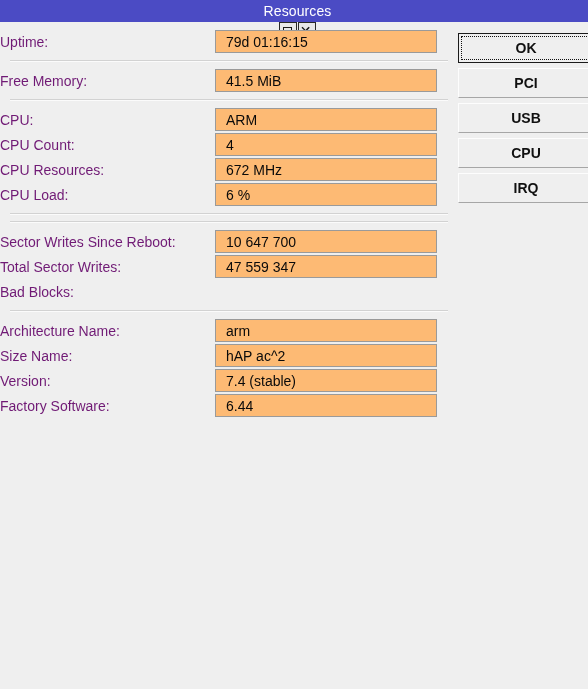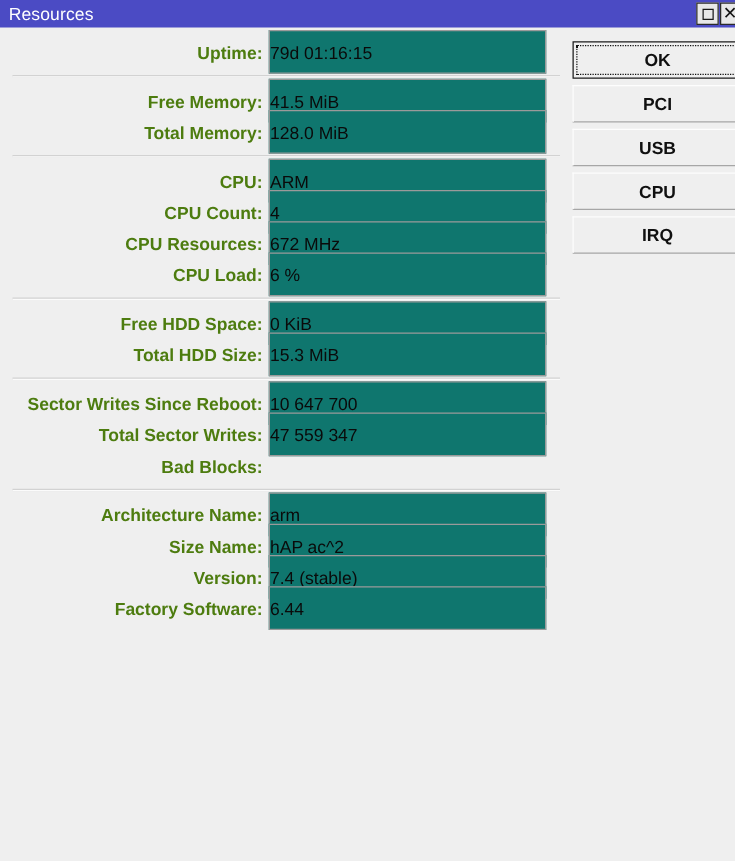--- a/index.html
+++ b/index.html
@@ -26,22 +26,23 @@
   }
 
   
   #titlebar {
     position: absolute;
     left: 0; top: 0;
     width: 588px;
     height: 22px;
     background: #4b4bc4;
     display: flex;
-    align-items: flex-end;
-    box-sizing: border-box;
+    align-items: center;
+    box-sizing: border-box;
+    flex-direction: column;
   }
   #titlebar-title {
     color: #ffffff;
     font-size: 14px;
     padding-left: 7px;
     letter-spacing: 0.1px;
     line-height: 22px;
     white-space: nowrap;
     flex: 1 1 auto;
   }
@@ -101,37 +102,36 @@
   .group { }
 
   .row {
     display: flex;
     align-items: center;
     height: 25px;
     padding: 0 0 0 0;
   }
   .row-label {
     width: 210px;
-    text-align: right;
+    text-align: left;
     padding-right: 5px;
     font-size: 14px;
-    color: #4d7c0f;
+    color: #701a75;
     white-space: nowrap;
     line-height: 16px;
-    font-weight: bold;
   }
   .row-field {
     width: 222px;
-    height: 35px;
-    background: #0f766e;
+    height: 23px;
+    background: #fdba74;
     border: 1px solid #9a9a9a;
     box-sizing: border-box;
     display: flex;
     align-items: center;
-    padding-left: 0;
+    padding-left: 10px;
     font-size: 14px;
     color: #0a0a0a;
     white-space: nowrap;
     overflow: hidden;
   }
 
   .separator {
     height: 1px;
     margin: 6px 4px 6px 10px;
     width: 438px;
@@ -205,24 +205,20 @@
           <div class="row-field">79d 01:16:15</div>
         </div>
       </div>
       <div class="separator"></div>
 
       <div class="group">
         <div class="row">
           <div class="row-label">Free Memory:</div>
           <div class="row-field">41.5 MiB</div>
         </div>
-        <div class="row">
-          <div class="row-label">Total Memory:</div>
-          <div class="row-field">128.0 MiB</div>
-        </div>
       </div>
       <div class="separator"></div>
 
       <div class="group">
         <div class="row">
           <div class="row-label">CPU:</div>
           <div class="row-field">ARM</div>
         </div>
         <div class="row">
           <div class="row-label">CPU Count:</div>
@@ -232,30 +228,20 @@
           <div class="row-label">CPU Resources:</div>
           <div class="row-field">672 MHz</div>
         </div>
         <div class="row">
           <div class="row-label">CPU Load:</div>
           <div class="row-field">6 %</div>
         </div>
       </div>
       <div class="separator"></div>
 
-      <div class="group">
-        <div class="row">
-          <div class="row-label">Free HDD Space:</div>
-          <div class="row-field">0 KiB</div>
-        </div>
-        <div class="row">
-          <div class="row-label">Total HDD Size:</div>
-          <div class="row-field">15.3 MiB</div>
-        </div>
-      </div>
       <div class="separator"></div>
 
       <div class="group">
         <div class="row">
           <div class="row-label">Sector Writes Since Reboot:</div>
           <div class="row-field">10 647 700</div>
         </div>
         <div class="row">
           <div class="row-label">Total Sector Writes:</div>
           <div class="row-field">47 559 347</div>

